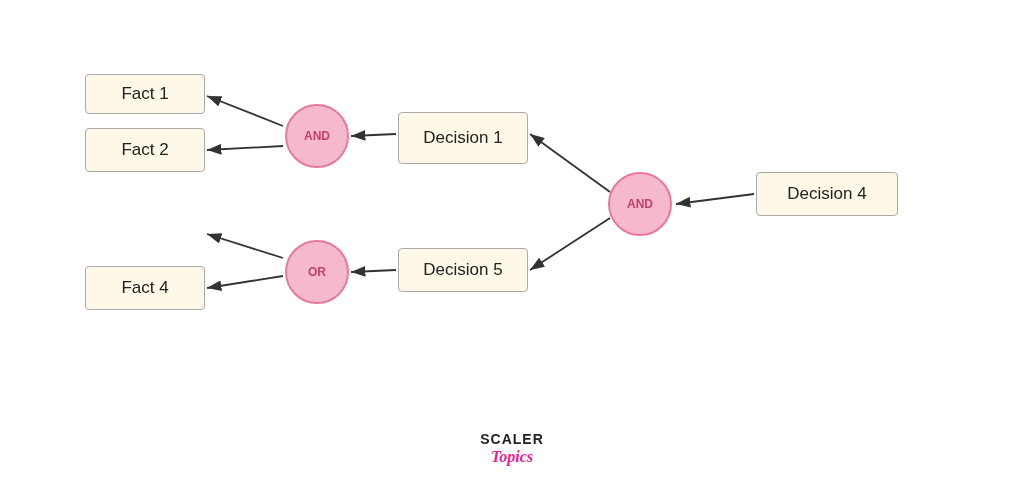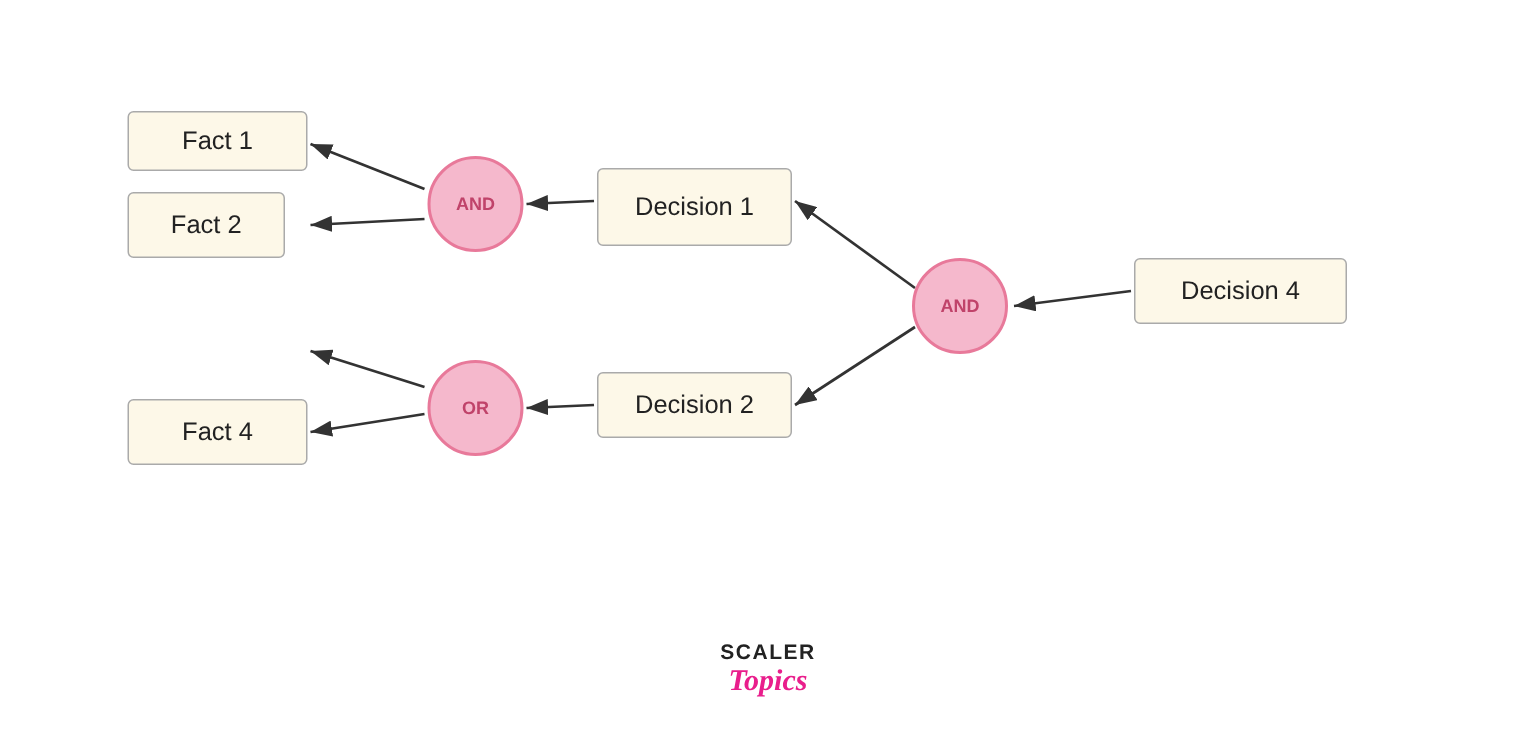--- a/index.html
+++ b/index.html
@@ -83,21 +83,21 @@
 
     .scaler-logo .scaler-text {
       font-size: 14px;
       font-weight: 800;
       color: #222;
       letter-spacing: 1px;
       display: block;
     }
 
     .scaler-logo .topics-text {
-      font-size: 20px;
+      font-size: 16px;
       font-weight: 700;
       color: #e91e8c;
       font-style: italic;
       font-family: 'Georgia', cursive;
       display: block;
       line-height: 1.2;
     }
   </style>
 </head>
 <body>
@@ -127,42 +127,42 @@
 
     <line x1="610" y1="218" x2="530" y2="270" stroke="#333" stroke-width="1.8" marker-end="url(#arrowhead)"></line>
 
     <line x1="754" y1="194" x2="676" y2="204" stroke="#333" stroke-width="1.8" marker-end="url(#arrowhead)"></line>
 
   </svg>
 
   <div class="fact-box" style="left:85px;top:74px;width:120px;height:40px;">
     <span>Fact 1</span>
   </div>
-  <div class="fact-box" style="left:85px;top:128px;width:105px;height:44px;">
+  <div class="fact-box" style="left:85px;top:128px;width:120px;height:44px;">
     <span>Fact 2</span>
   </div>
   <div class="fact-box" style="left:85px;top:266px;width:120px;height:44px;">
     <span>Fact 4</span>
   </div>
 
   <div class="gate-circle" style="left:285px;top:104px;">
     <span>AND</span>
   </div>
   <div class="gate-circle" style="left:285px;top:240px;">
     <span>OR</span>
   </div>
   <div class="gate-circle" style="left:608px;top:172px;">
     <span>AND</span>
   </div>
 
   <div class="decision-box" style="left:398px;top:112px;width:130px;height:52px;">
     <span>Decision 1</span>
   </div>
   <div class="decision-box" style="left:398px;top:248px;width:130px;height:44px;">
-    <span>Decision 2</span>
+    <span>Decision 5</span>
   </div>
   <div class="decision-box" style="left:756px;top:172px;width:142px;height:44px;">
     <span>Decision 4</span>
   </div>
 
   <div class="scaler-logo">
     <span class="scaler-text">SCALER</span>
     <span class="topics-text">Topics</span>
   </div>
 

